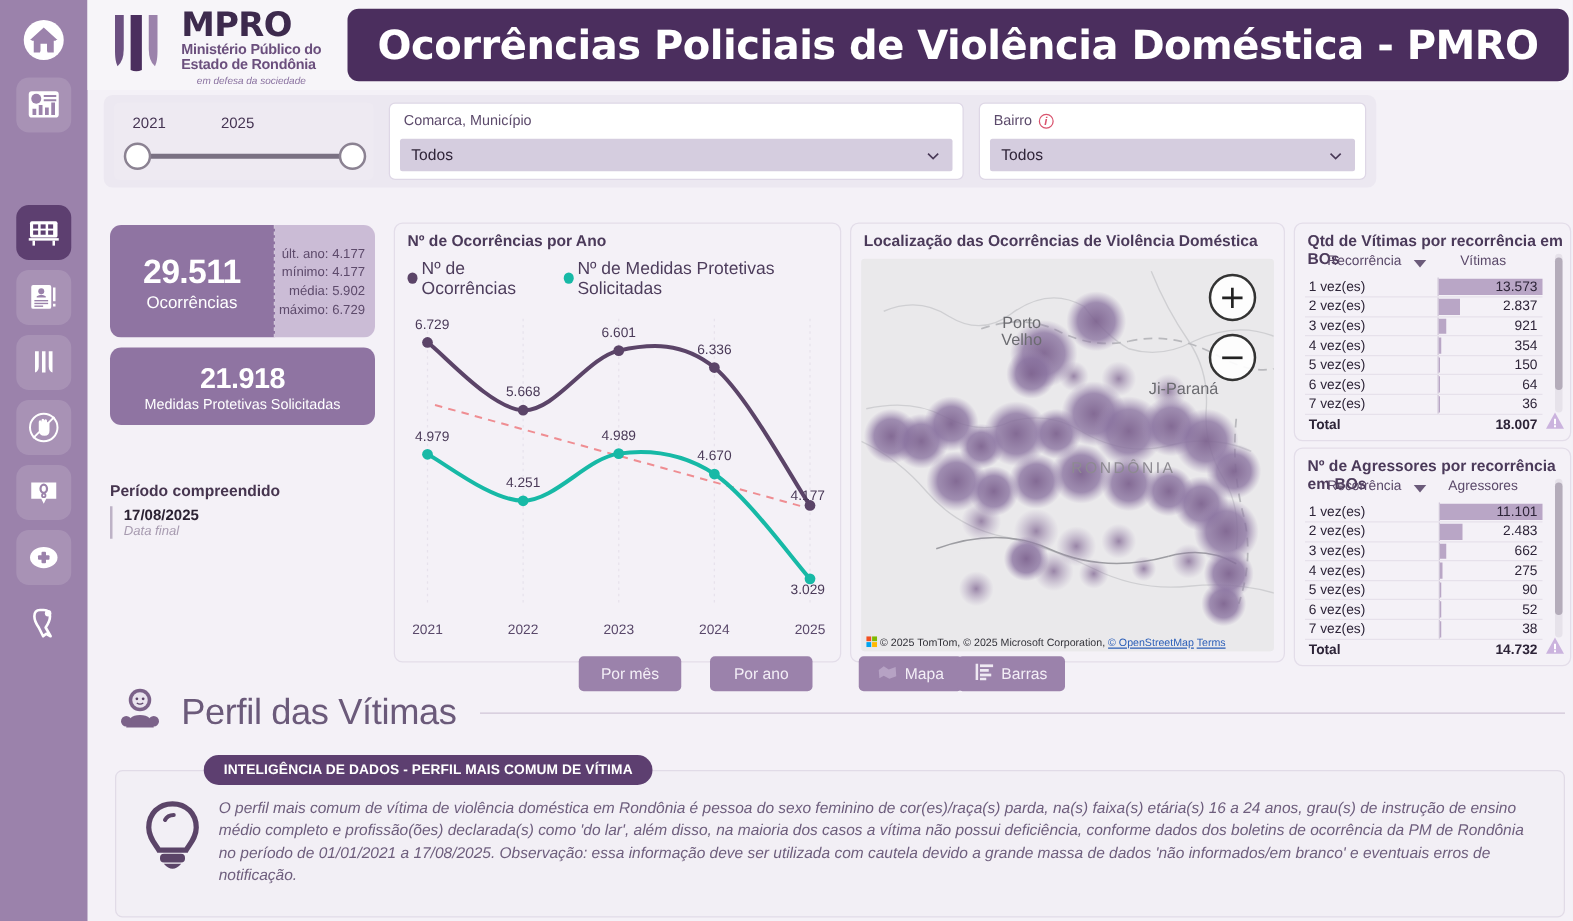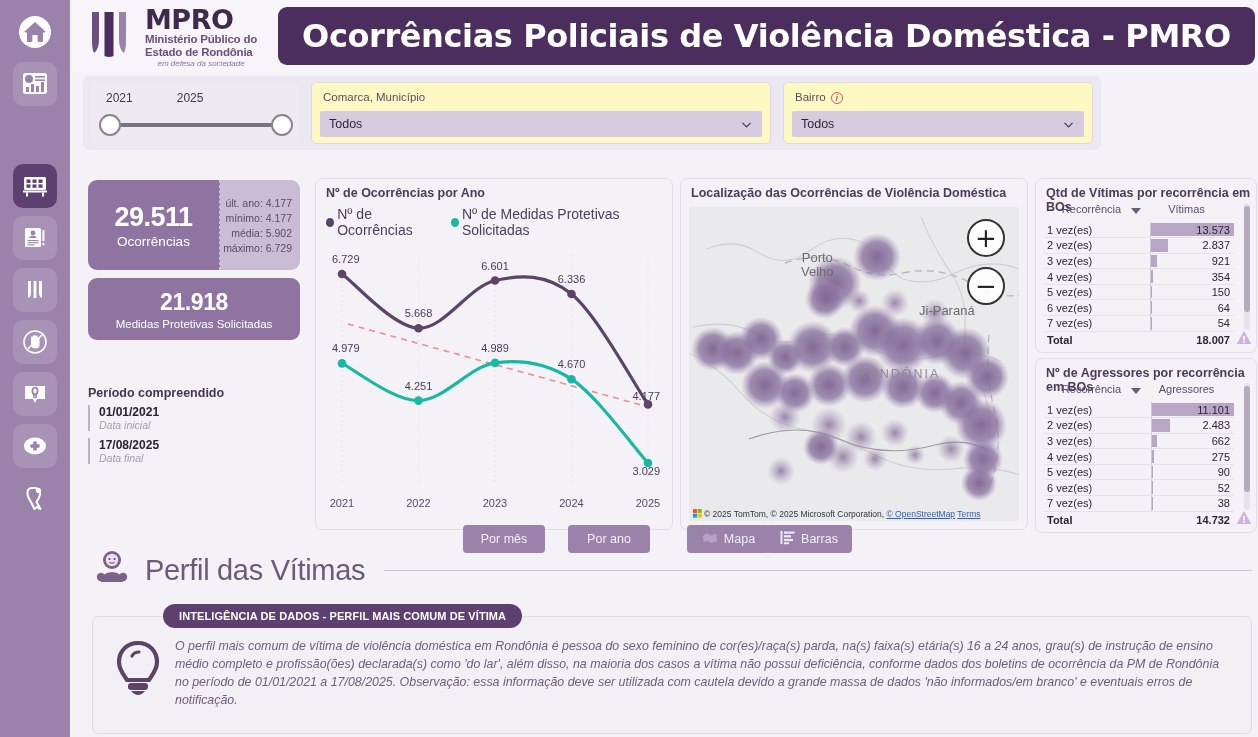--- a/index.html
+++ b/index.html
@@ -56,21 +56,21 @@
     white-space: nowrap; font-family: "DejaVu Sans", sans-serif;
   }
 
   
   .filterbar {
     position: absolute; left: 83px; top: 76px; width: 1018px; height: 74px;
     background: #ece8f1; border-radius: 7px;
   }
   .filter-card {
     position: absolute; top: 6px; height: 62px;
-    background: #fef9c3; border: 1px solid #ded7e6; border-radius: 5px;
+    background: #ffffff; border: 1px solid #ded7e6; border-radius: 5px;
   }
   .f-slider { left: 8px; width: 208px; background: #eeeaf2; border-color: transparent;}
   .f-comarca { left: 228px; width: 460px; }
   .f-bairro  { left: 700px; width: 310px; }
   .f-label {
     position: absolute; left: 11px; top: 8px;
     font-size: 11.5px; color: #5c4a6b;
   }
   .f-select {
     position: absolute; left: 8px; right: 8px; top: 28px; height: 26px;
@@ -435,24 +435,20 @@
     </div>
   </div>
 
   <div class="kpi-second">
     <div class="num">21.918</div>
     <div class="cap">Medidas Protetivas Solicitadas</div>
   </div>
 
   <div class="period">
     <div class="period-title">Período compreendido</div>
-    <div class="period-item">
-      <div class="val">01/01/2021</div>
-      <div class="lbl">Data inicial</div>
-    </div>
     <div class="period-item">
       <div class="val">17/08/2025</div>
       <div class="lbl">Data final</div>
     </div>
   </div>
 
   <div class="panel p-chart">
     <div class="panel-title">Nº de Ocorrências por Ano</div>
     <div class="legend">
       <span class="item">
@@ -624,21 +620,21 @@
           <tr>
             <td class="lab">5 vez(es)</td>
             <td class="bar"><span class="fill" style="width:1.1%"></span><span class="v">150</span></td>
           </tr>
           <tr>
             <td class="lab">6 vez(es)</td>
             <td class="bar"><span class="fill" style="width:0.5%"></span><span class="v">64</span></td>
           </tr>
           <tr>
             <td class="lab">7 vez(es)</td>
-            <td class="bar"><span class="fill" style="width:0.4%"></span><span class="v">54</span></td>
+            <td class="bar"><span class="fill" style="width:0.4%"></span><span class="v">36</span></td>
           </tr>
           <tr class="total">
             <td class="lab">Total</td>
             <td class="bar"><span class="v">18.007</span></td>
           </tr>
         </tbody>
       </table>
     <div class="tbl-scroll">
         <i></i>
       </div>

